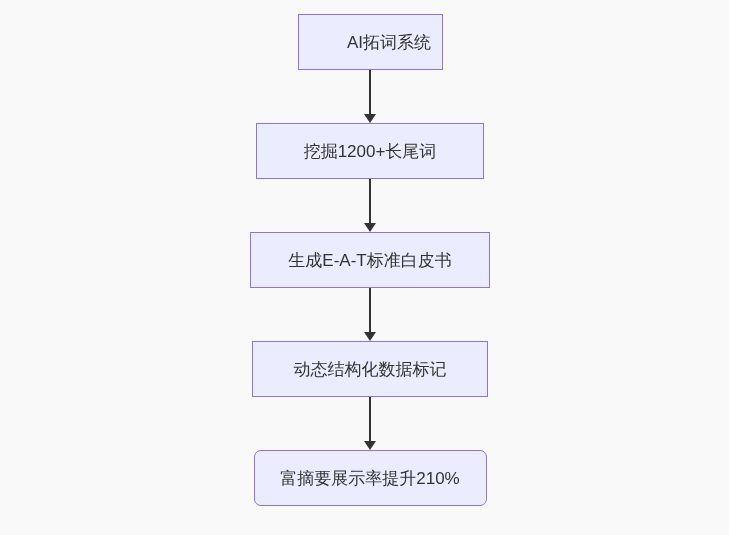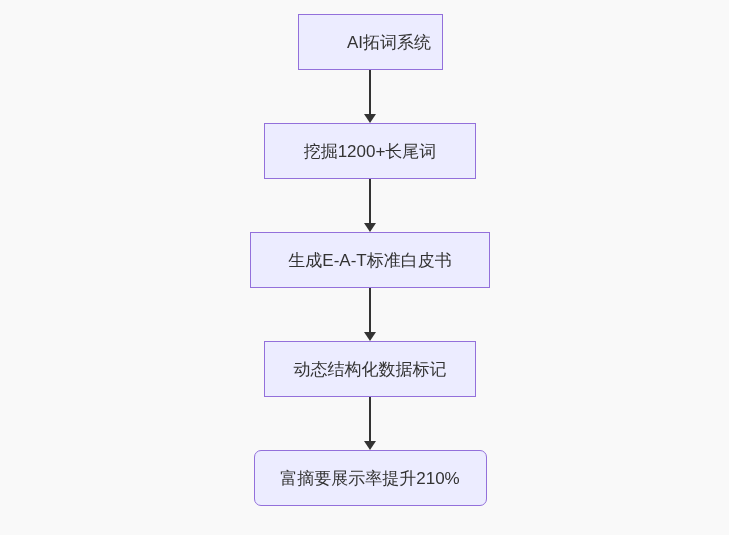--- a/index.html
+++ b/index.html
@@ -30,23 +30,23 @@
     border: 1px solid var(--node-border, #9370DB);
     display: flex;
     align-items: center;
     justify-content: center;
     color: var(--text, #333333);
     font-size: 17px;
     line-height: 1;
     white-space: nowrap;
   }
   .node-1 { width: 145px; padding-left: 38px; }
-  .node-2 { width: 212px; }
+  .node-2 { width: 228px; }
   .node-3 { width: 240px; }
-  .node-4 { width: 212px; }
+  .node-4 { width: 236px; }
   .node-5 { width: 233px; border-radius: 7px; }
   .arrow {
     height: 53px;
     width: 14px;
     position: relative;
     display: flex;
     flex-direction: column;
     align-items: center;
   }
   .arrow-line {

